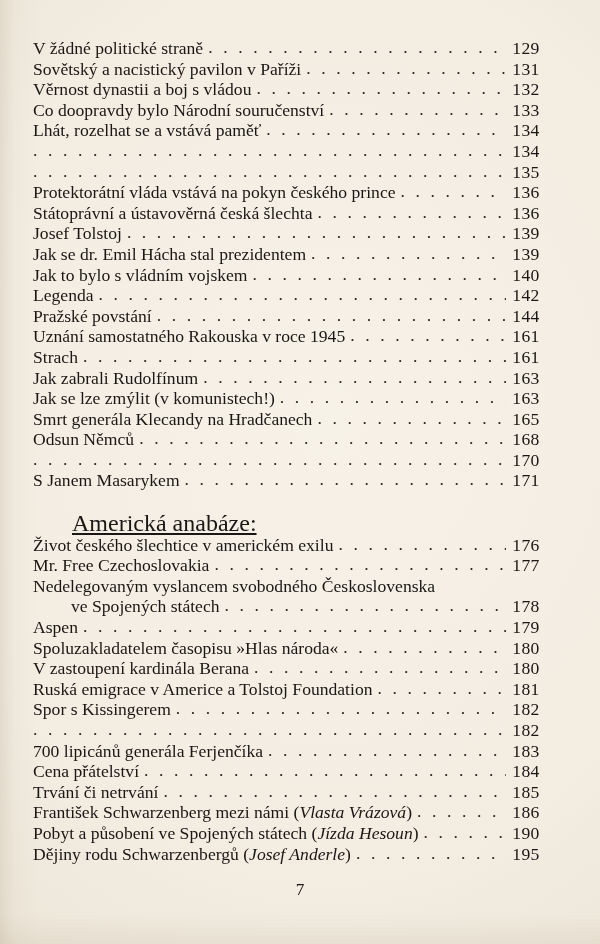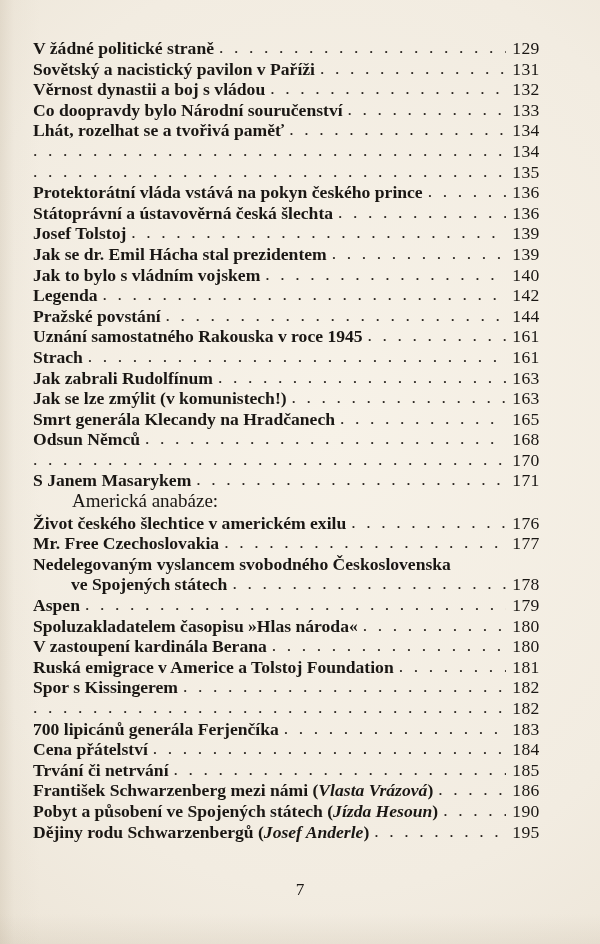--- a/index.html
+++ b/index.html
@@ -44,21 +44,20 @@
   .entry {
     display: flex;
     align-items: baseline;
     font-size: 17.6px;
     line-height: 20.6px;
     white-space: nowrap;
   }
   .entry .title {
     flex: 0 0 auto;
     padding-right: 5px;
-    font-weight: bold;
   }
   .entry .leader {
     flex: 1 1 auto;
     overflow: hidden;
     white-space: nowrap;
     font-size: 17.6px;
     letter-spacing: 3.1px;
     color: #2a2520;
     transform: translateY(-1px);
   }
@@ -67,24 +66,26 @@
     text-align: center;
     min-width: 34px;
     padding-left: 3px;
     letter-spacing: 0.4px;
   }
   
   .entry.cont .title {
     padding-left: 38px;
   }
   .section-head {
-    font-size: 19px;
+    font-size: 24px;
     line-height: 20.6px;
     padding-left: 39px;
+    margin-top: 22px;
     margin-bottom: 1px;
+    text-decoration: underline;
   }
   .author {
     font-style: italic;
   }
   .folio {
     position: absolute;
     left: 0;
     right: 0;
     top: 880px;
     text-align: center;
@@ -113,21 +114,21 @@
         <span class="title">Věrnost dynastii a boj s vládou</span>
         <span class="leader">. . . . . . . . . . . . . . . . . . . . . . . . . . . . . . . . . . . . . . . . . . . . . . . . . . . . . . . . . . . . . . . . . . . . . . . . . . . . . . . . . . . . . . . . . . </span>
         <span class="pageno">132</span>
       </div>
       <div class="entry">
         <span class="title">Co doopravdy bylo Národní souručenství</span>
         <span class="leader">. . . . . . . . . . . . . . . . . . . . . . . . . . . . . . . . . . . . . . . . . . . . . . . . . . . . . . . . . . . . . . . . . . . . . . . . . . . . . . . . . . . . . . . . . . </span>
         <span class="pageno">133</span>
       </div>
       <div class="entry">
-        <span class="title">Lhát, rozelhat se a tvořivá paměť</span>
+        <span class="title">Lhát, rozelhat se a vstává paměť</span>
         <span class="leader">. . . . . . . . . . . . . . . . . . . . . . . . . . . . . . . . . . . . . . . . . . . . . . . . . . . . . . . . . . . . . . . . . . . . . . . . . . . . . . . . . . . . . . . . . . </span>
         <span class="pageno">134</span>
       </div>
       <div class="entry">
         <span class="leader">. . . . . . . . . . . . . . . . . . . . . . . . . . . . . . . . . . . . . . . . . . . . . . . . . . . . . . . . . . . . . . . . . . . . . . . . . . . . . . . . . . . . . . . . . . </span>
         <span class="pageno">134</span>
       </div>
       <div class="entry">
         <span class="leader">. . . . . . . . . . . . . . . . . . . . . . . . . . . . . . . . . . . . . . . . . . . . . . . . . . . . . . . . . . . . . . . . . . . . . . . . . . . . . . . . . . . . . . . . . . </span>
         <span class="pageno">135</span>

